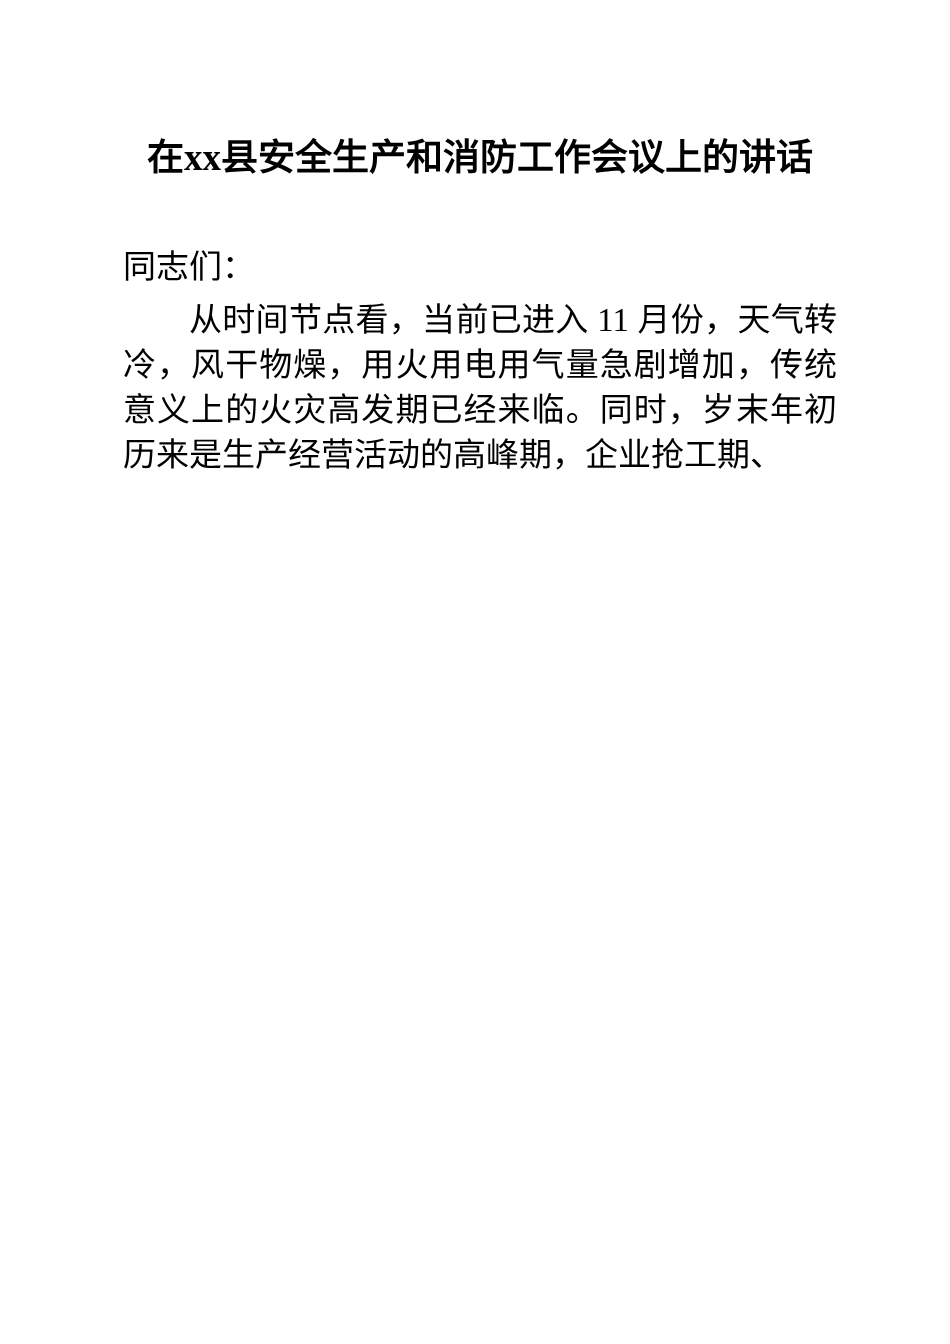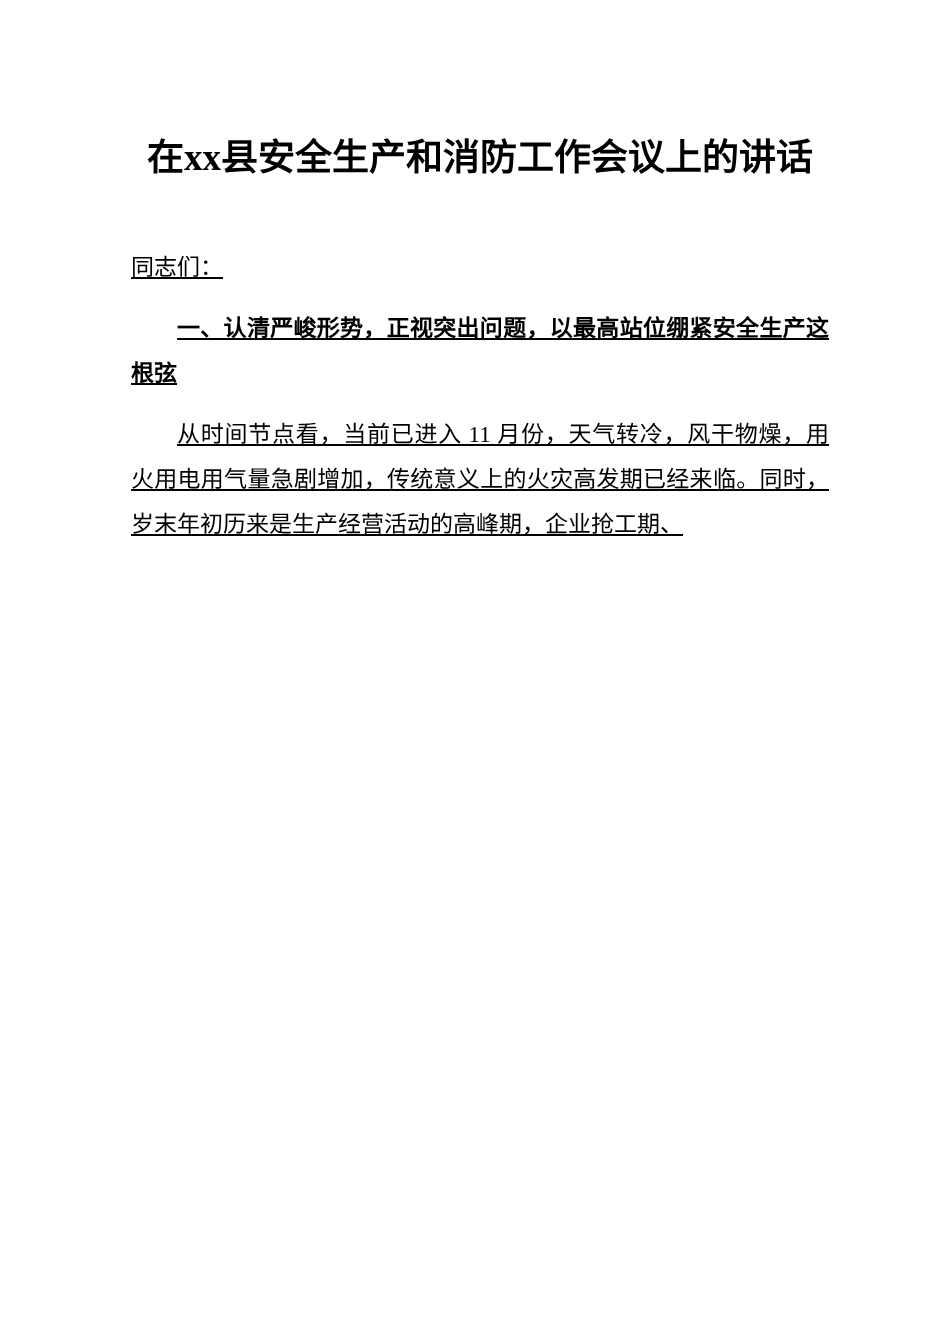--- a/index.html
+++ b/index.html
@@ -23,27 +23,26 @@
     font-family: "Liberation Serif", "DejaVu Serif", serif;
     font-weight: bold;
     font-size: 37px;
     line-height: 50px;
     text-align: center;
     white-space: nowrap;
   }
   .salutation,
   .body-para,
   .section-heading {
-    margin: 16px;
-    font-size: 23px;
+    margin: 8px;
+    font-size: 33px;
     line-height: 45px;
     text-align: justify;
     text-justify: inter-ideograph;
     font-weight: normal;
-    text-decoration: underline;
   }
   .salutation {
     text-indent: 0;
   }
   .body-para {
     text-indent: 2em;
   }
   .section-heading {
     font-family: "Liberation Sans", "DejaVu Sans", sans-serif;
     font-weight: bold;
@@ -52,17 +51,16 @@
 </style>
 </head>
 <body>
 
 <div class="page">
   <h1 class="doc-title">在xx县安全生产和消防工作会议上的讲话</h1>
 
   <p class="salutation">同志们：</p>
 
 
-  <h2 class="section-heading">一、认清严峻形势，正视突出问题，以最高站位绷紧安全生产这根弦</h2>
 
 
   <p class="body-para">从时间节点看，当前已进入 11 月份，天气转冷，风干物燥，用火用电用气量急剧增加，传统意义上的火灾高发期已经来临。同时，岁末年初历来是生产经营活动的高峰期，企业抢工期、</p>
 </div>
 
 </body></html>

